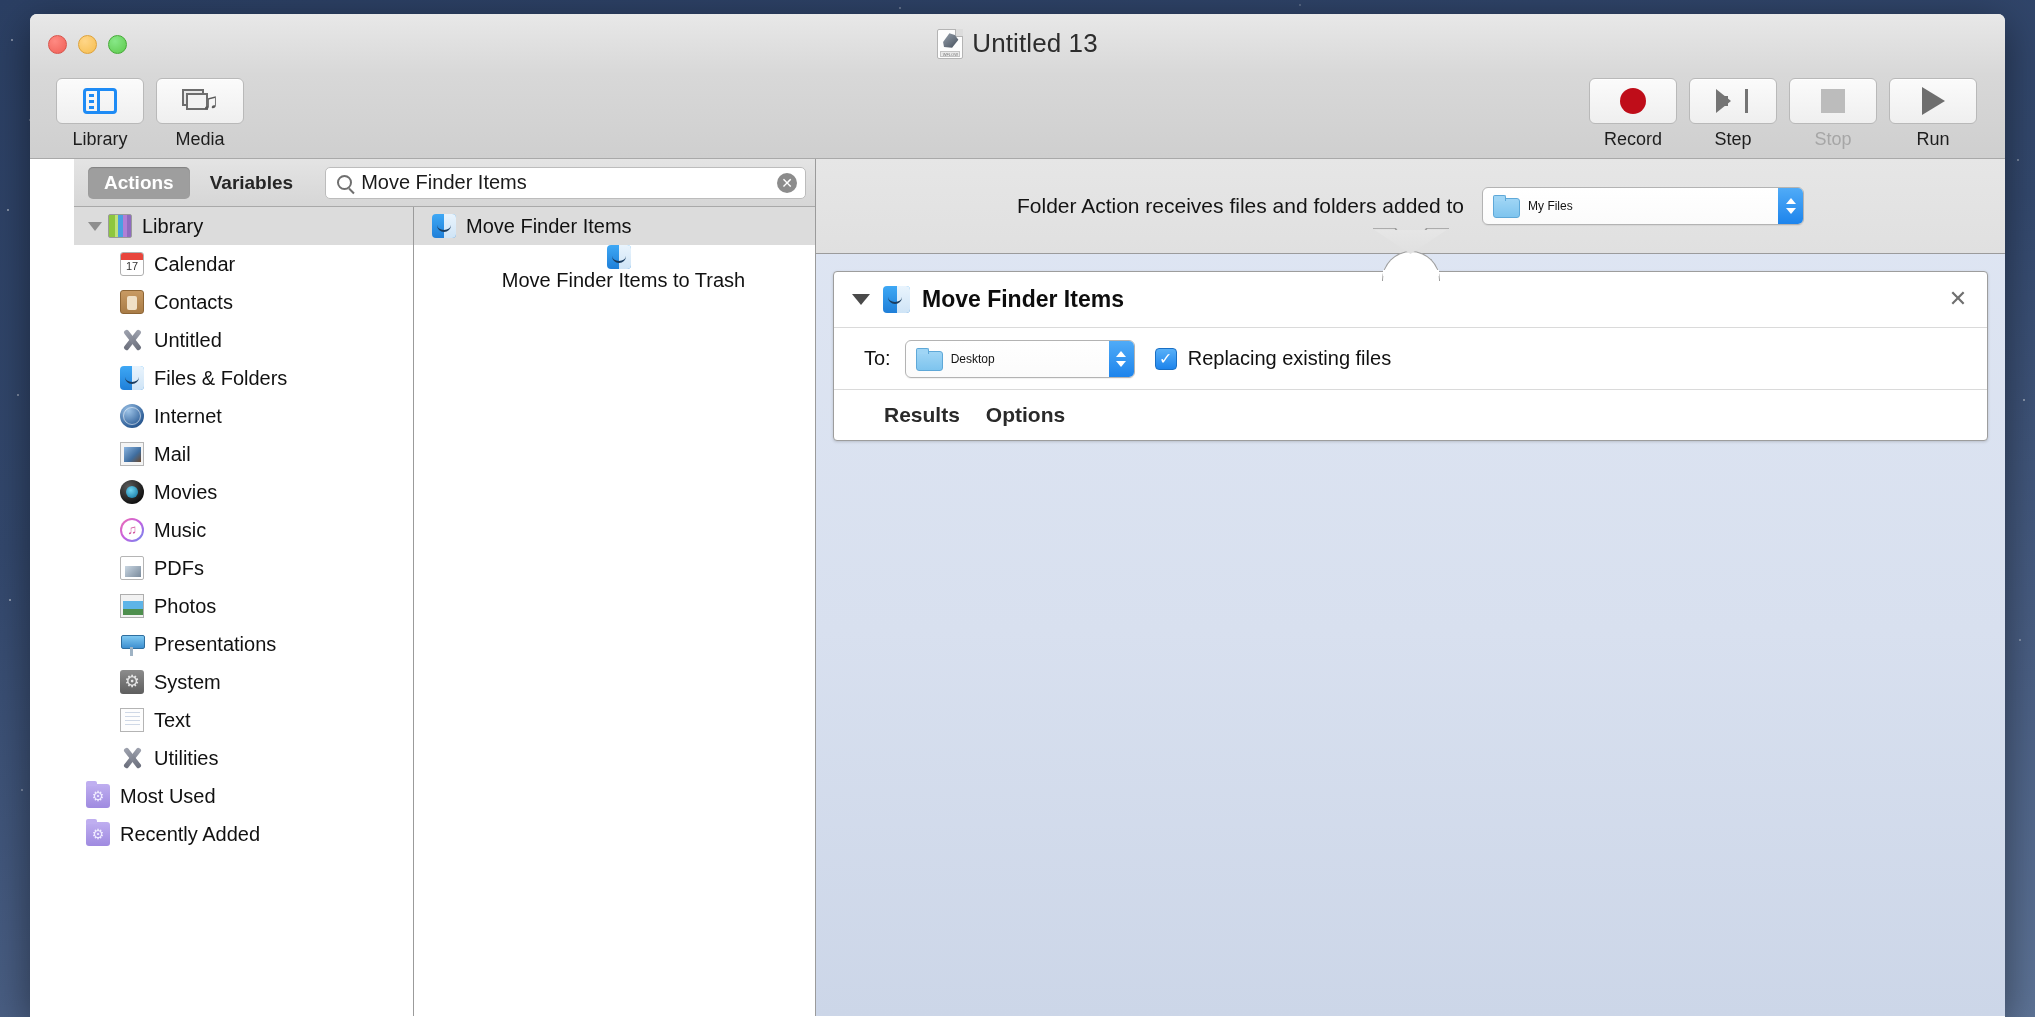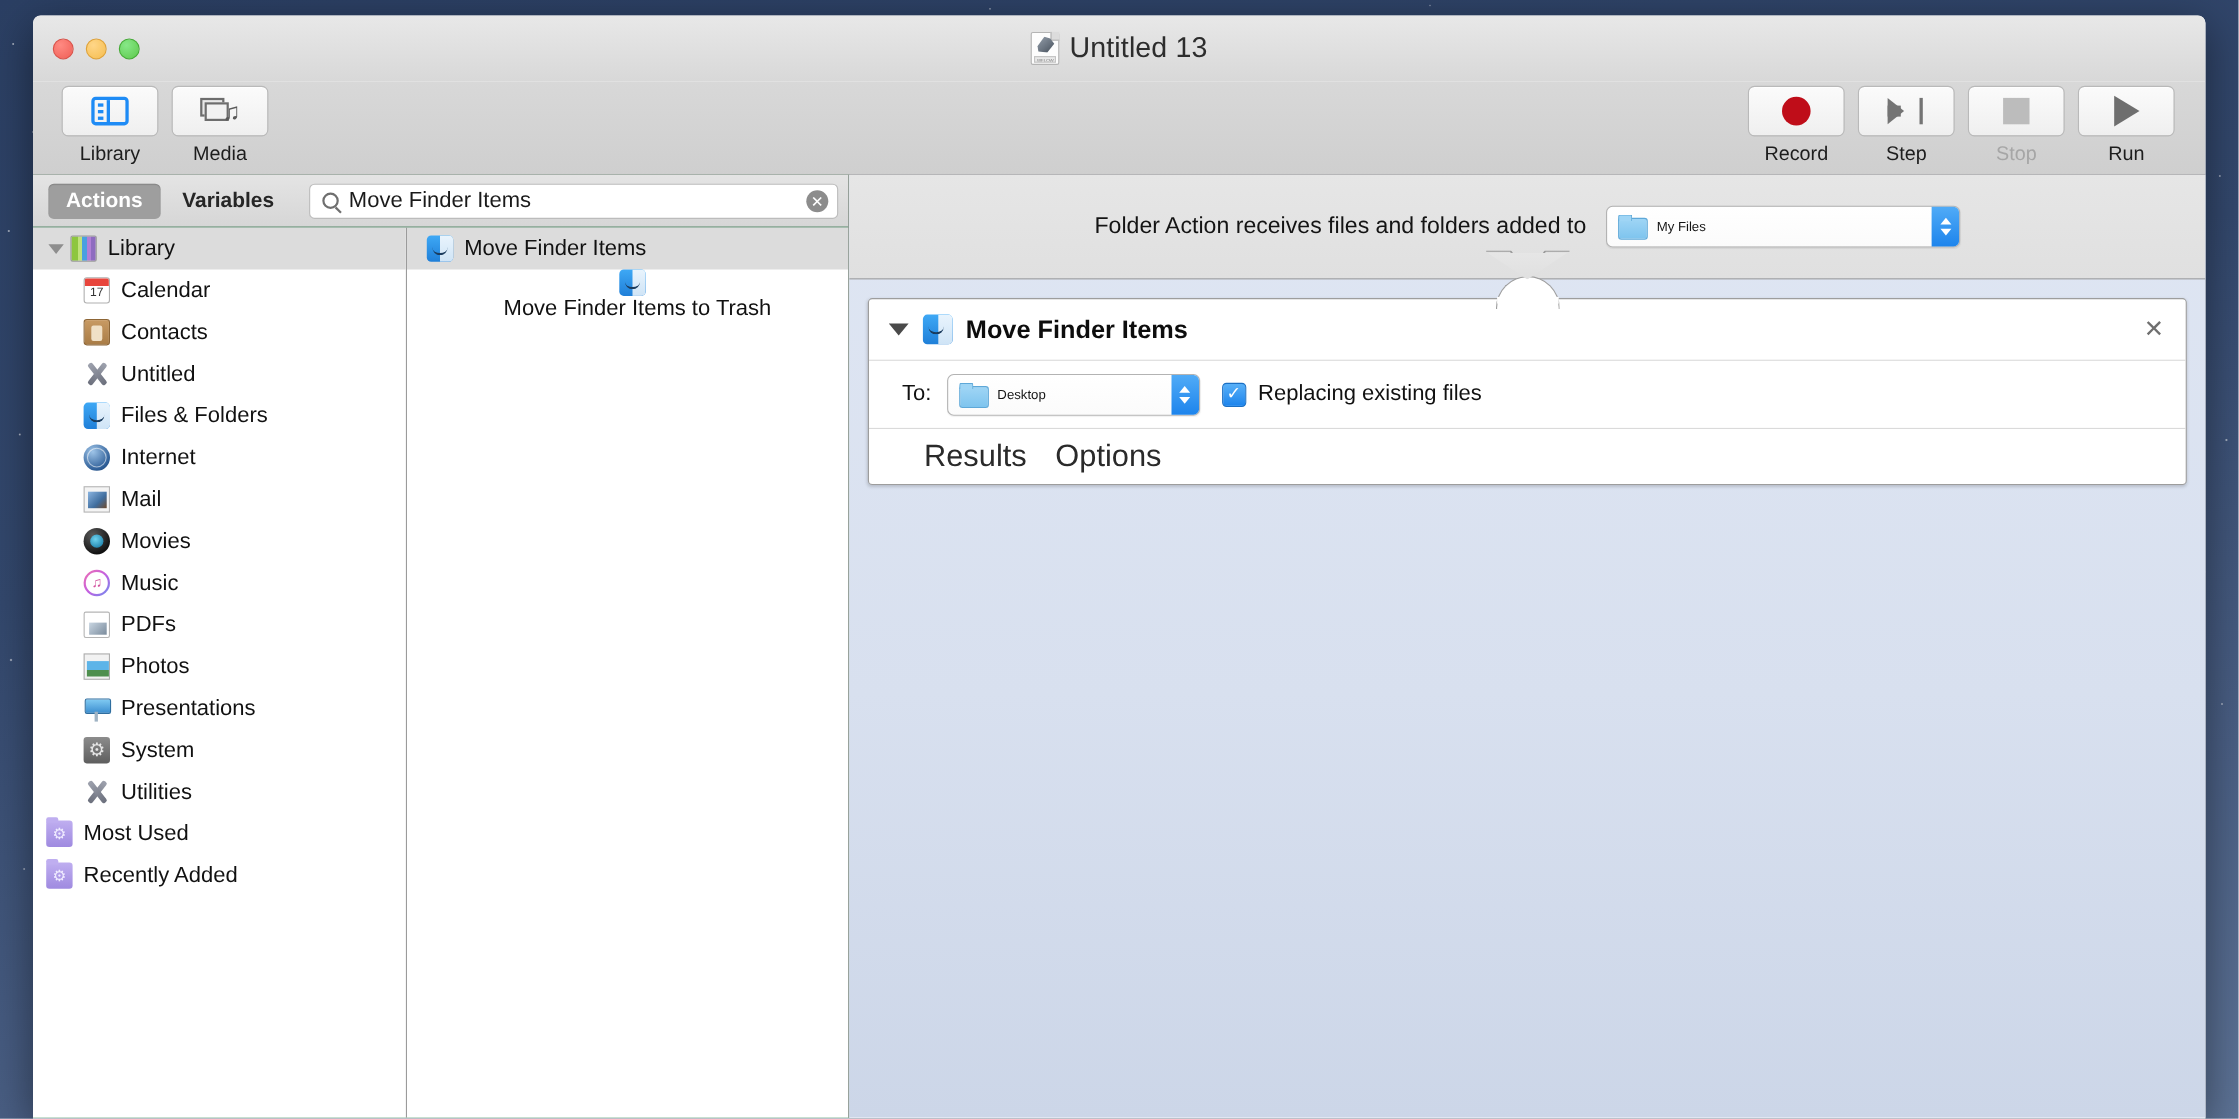--- a/index.html
+++ b/index.html
@@ -136,21 +136,21 @@
   }
   .ic-step .stem { position:absolute; left:0; top:7px; width:12px; height:10px; background:#747474; }
   .ic-step .bar  { position:absolute; right:2px; top:0; width:3px; height:24px; background:#747474; }
   .ic-stop { width:24px; height:24px; background:#bcbcbc; }
   .ic-run { width:0; height:0; border-top:14px solid transparent; border-bottom:14px solid transparent; border-left:23px solid #6e6e6e; }
 
   
   #body { position: relative; height: 857px; display: flex; }
 
   
-  #left-panel { width: 742px; display: flex; flex-direction: column; background:#15803d; border-right:1px solid #9b9b9b; }
+  #left-panel { width: 742px; display: flex; flex-direction: column; background:#a16207; border-right:1px solid #9b9b9b;margin-left:44px; }
 
   #lib-header {
     height: 48px; display: flex; align-items: center; gap: 0;
     padding: 0 9px 0 14px;
     background: linear-gradient(to bottom,#e4e4e4,#d6d6d6);
     border-bottom: 1px solid #a9a9a9;
   }
   .seg {
     font-size: 19px; font-weight: bold; color:#262626;
     padding: 5px 16px; border-radius: 5px; margin-right: 4px;
@@ -304,21 +304,21 @@
   .checkrow { display:flex; align-items:center; gap:11px; margin-left: 6px; }
   .checkbox {
     width: 22px; height: 22px; border-radius: 4px;
     background: linear-gradient(to bottom,#58b0f8,#1d84ec);
     border: 1px solid #1a6fc4;
     color:#fff; font-size:16px; line-height:20px; text-align:center;
   }
   #check-label { font-size: 20px; color:#111; }
 
   #card-foot { height: 50px; display:flex; align-items:center; padding-left: 50px; gap: 26px; }
-  .foot-tab { font-size: 28px; font-weight: normal; color:#2a2a2a; }
+  .foot-tab { font-size: 21px; font-weight: bold; color:#2a2a2a; }
 </style>
 </head>
 <body>
 
 <div id="window">
 
   <div id="titlebar">
     <div class="traffic">
       <span class="light red"></span>
       <span class="light yellow"></span>
@@ -459,20 +459,24 @@
             </div>
             <div class="row child">
               <span class="ico i-presentations"></span>
               <span class="lbl">Presentations</span>
             </div>
             <div class="row child">
               <span class="ico i-system"></span>
               <span class="lbl">System</span>
             </div>
             <div class="row child">
+              <span class="ico i-text"></span>
+              <span class="lbl">Text</span>
+            </div>
+            <div class="row child">
               <span class="ico i-utilities"></span>
               <span class="lbl">Utilities</span>
             </div>
             <div class="row">
               <span class="ico i-smartfolder"></span>
               <span class="lbl">Most Used</span>
             </div>
             <div class="row">
               <span class="ico i-smartfolder"></span>
               <span class="lbl">Recently Added</span>

